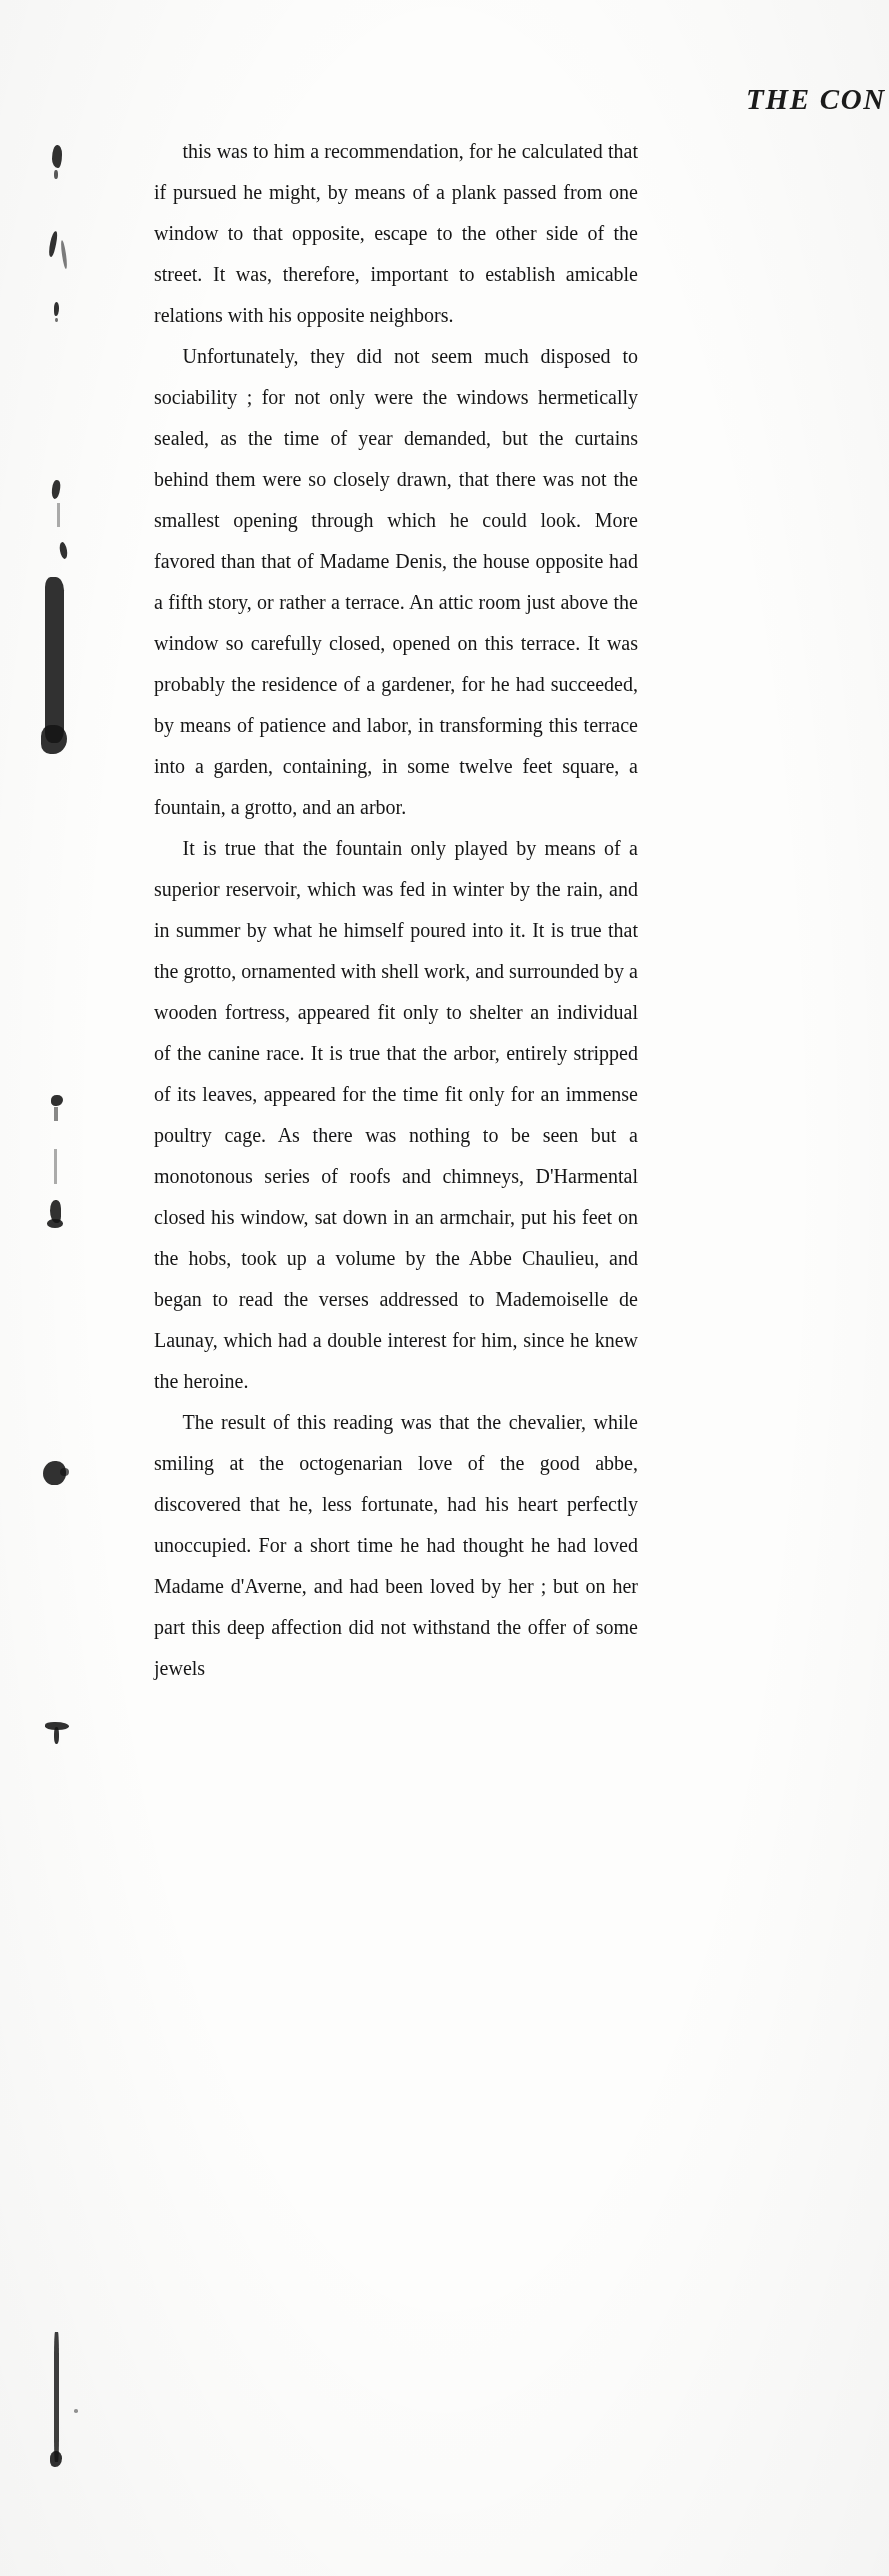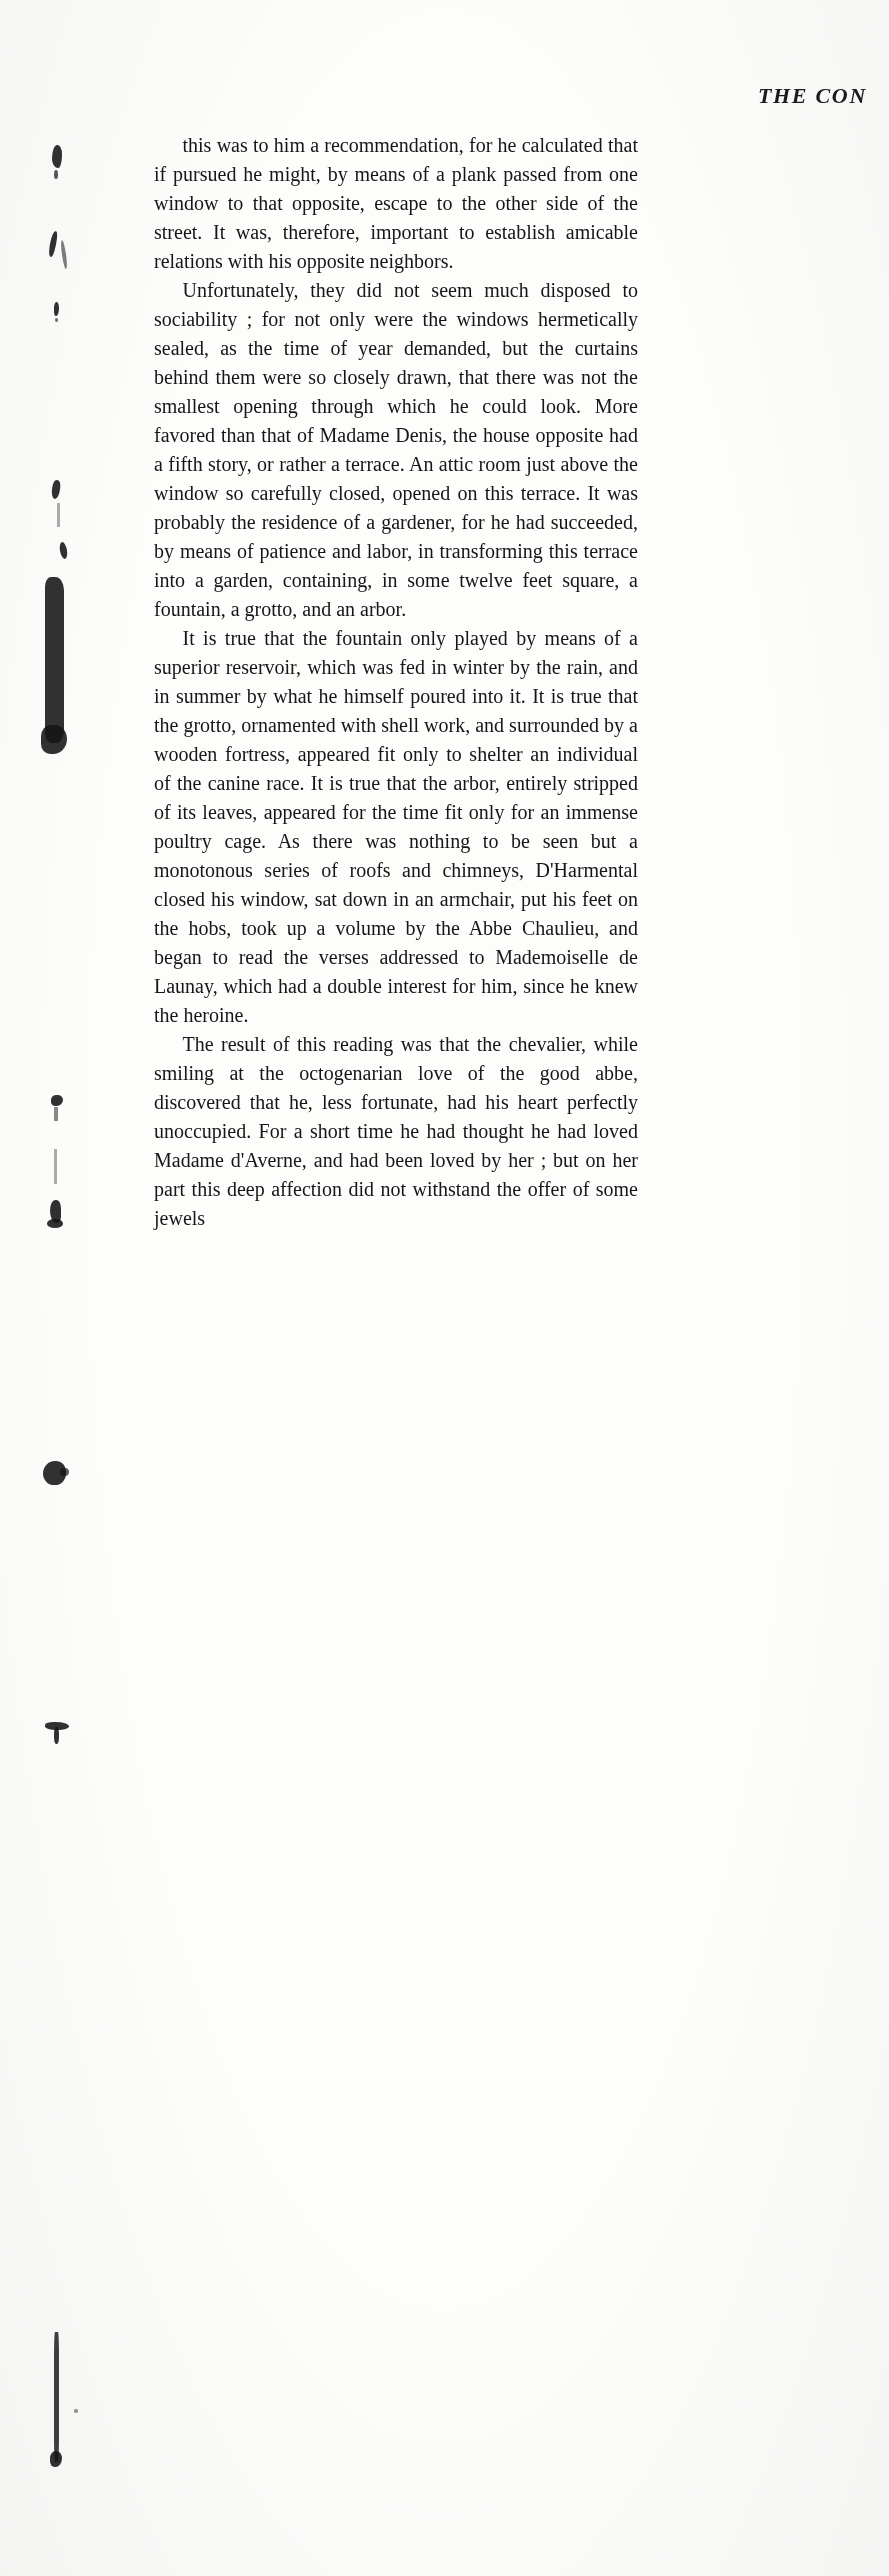--- a/index.html
+++ b/index.html
@@ -28,38 +28,38 @@
     inset: 0;
     background:
       radial-gradient(ellipse at 50% 45%, rgba(255,255,255,0) 55%, rgba(0,0,0,0.035) 100%);
     pointer-events: none;
   }
 
   
   .running-head {
     position: absolute;
     top: 83px;
-    right: 22px;
+    right: 3px;
     font-family: "Liberation Serif", serif;
     font-style: italic;
     font-weight: 700;
-    font-size: 22px;
+    font-size: 29px;
     letter-spacing: 1.7px;
     color: #1b1b1b;
     white-space: nowrap;
   }
 
   
   .text-block {
     position: absolute;
     top: 131px;
     left: 154px;
     width: 484px;
     font-size: 20px;
-    line-height: 29px;
+    line-height: 41px;
     text-align: justify;
     text-justify: inter-word;
     color: #161616;
   }
   .text-block p {
     margin: 0;
     text-indent: 28.5px;
     -webkit-hyphens: none;
     hyphens: none;
   }

